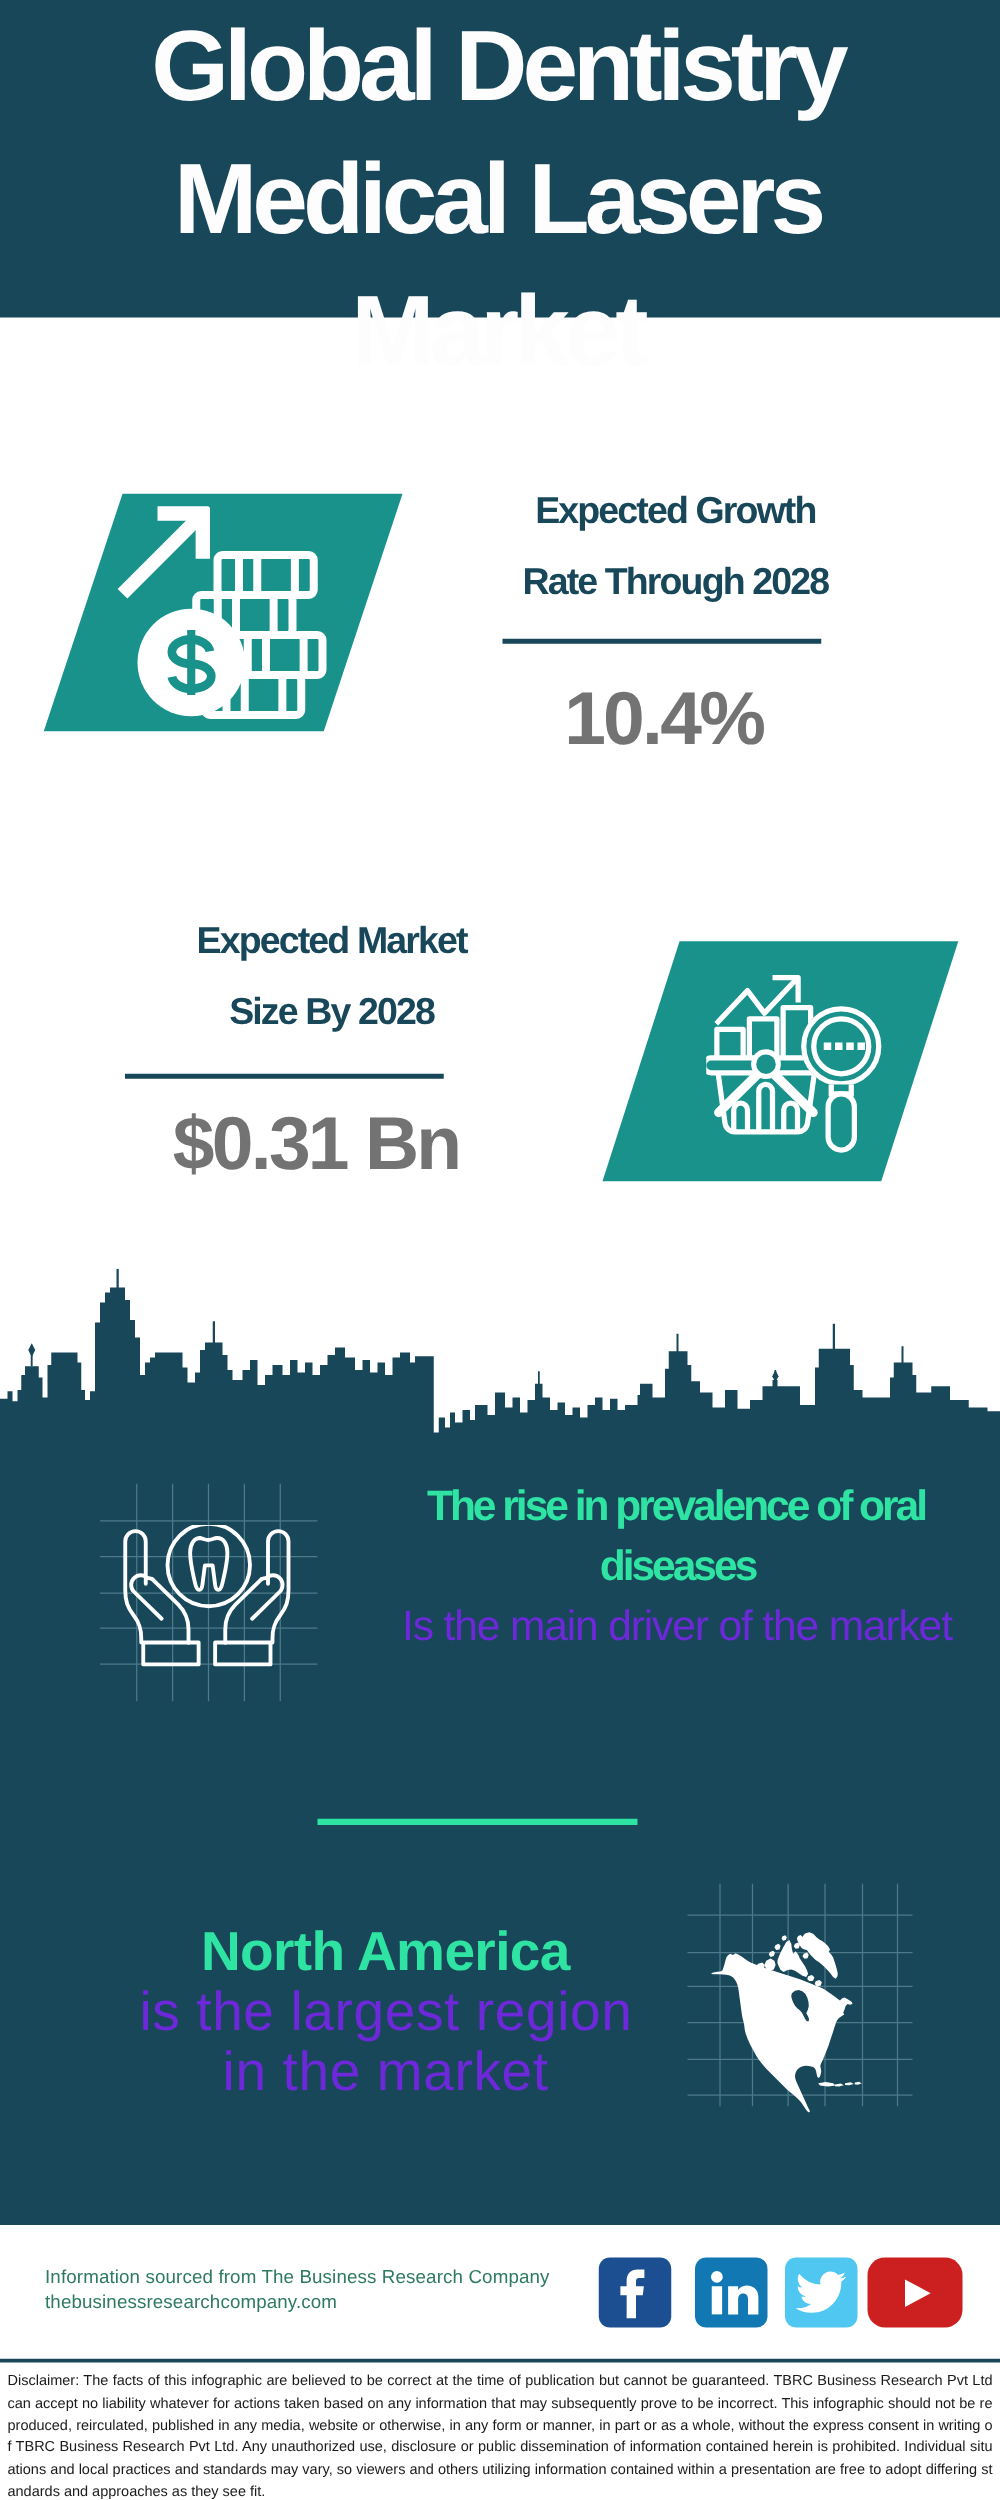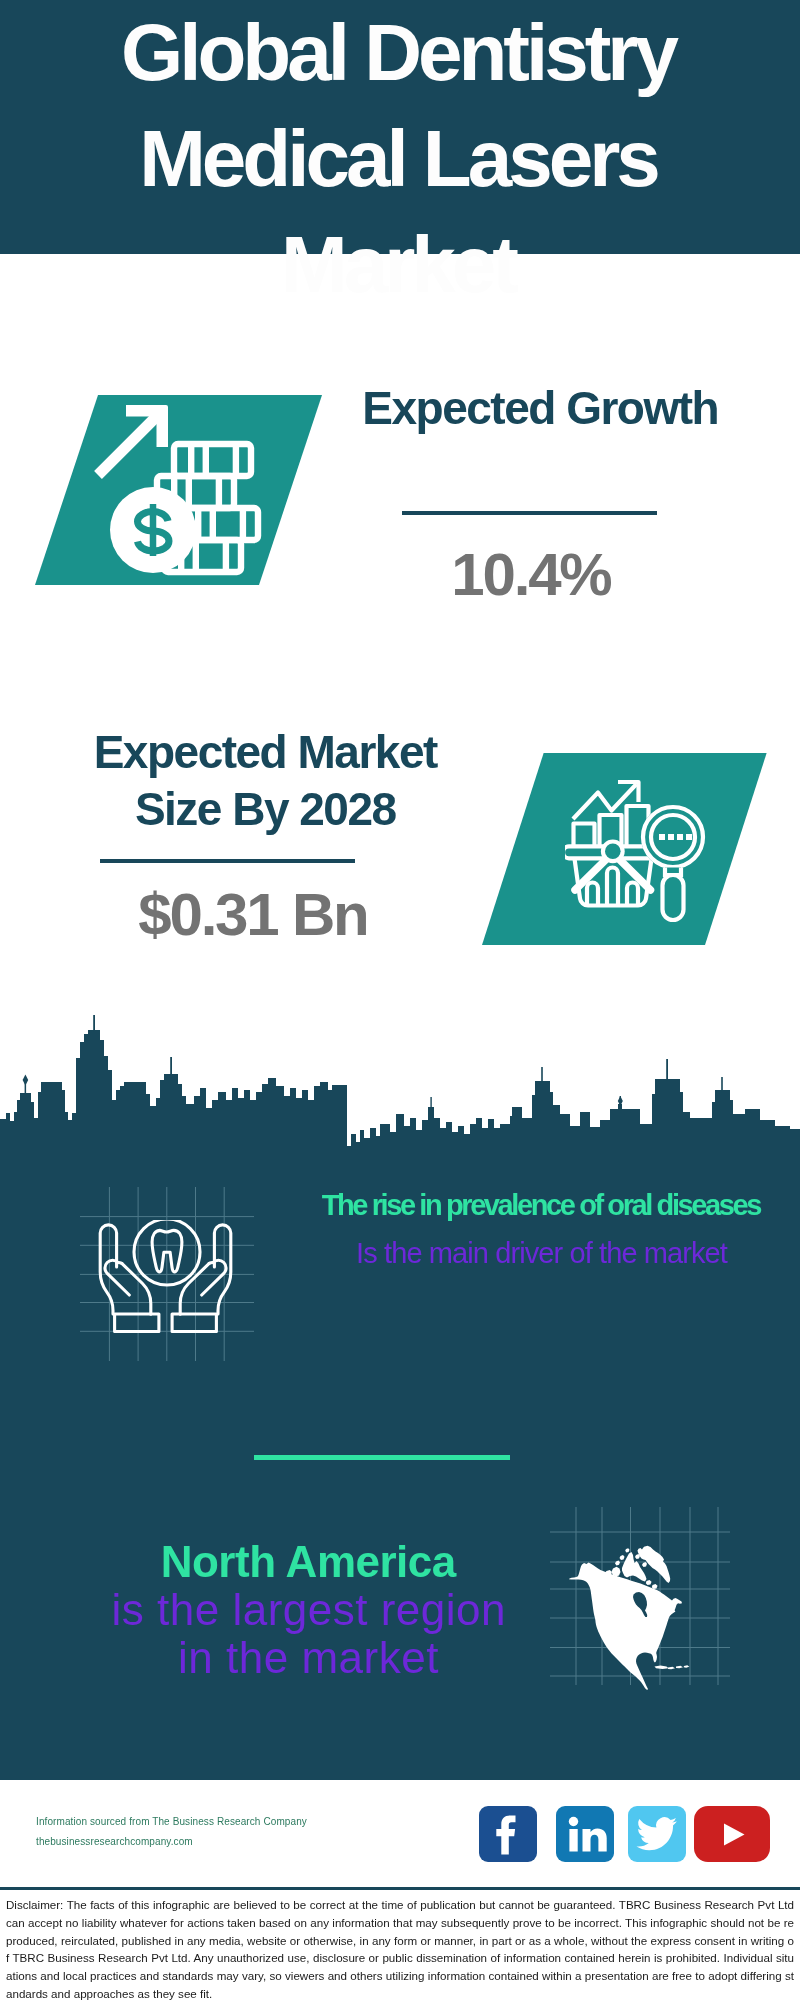--- a/index.html
+++ b/index.html
@@ -7,40 +7,40 @@
   .page{position:relative;width:800px;height:2000px;background:#fff;}
 
   
   .header{position:absolute;left:0;top:0;width:800px;height:254px;background:#18475a;}
   .header .ttl{position:absolute;left:0;top:0;width:800px;color:#fdfdfd;font-weight:bold;
     text-align:center;font-size:80px;line-height:106px;letter-spacing:-4.0px;padding-top:0px;
     text-indent:-4.0px;}
 
   
   .plg{position:absolute;background:#1a928c;}
-  .statTxt{position:absolute;white-space:nowrap;text-align:center;color:#18475a;font-weight:bold;font-size:46px;
+  .statTxt{position:absolute;white-space:nowrap;text-align:center;color:#18475a;font-weight:bold;font-size:30px;
     line-height:57px;letter-spacing:-1.5px;text-indent:-1.5px;}
   .statRule{position:absolute;height:4px;background:#18475a;}
   .statVal{position:absolute;text-align:center;color:#737373;font-weight:bold;font-size:60px;
     line-height:84px;letter-spacing:-2.2px;text-indent:-2.2px;white-space:nowrap;}
 
   
   .lower{position:absolute;left:0;top:1146px;width:800px;height:634px;background:#18475a;}
   .skyline{position:absolute;left:0;top:1015px;width:800px;height:135px;}
   .msgGreen{color:#2fe3a2;}
   .msgWhite{color:#6d28d9;}
-  .msg{position:absolute;text-align:center;font-size:29px;line-height:48px;letter-spacing:-0.9px;text-indent:-0.9px;}
+  .msg{position:absolute;text-align:center;font-size:34px;line-height:48px;letter-spacing:-0.9px;text-indent:-0.9px;}
   .msg2{font-size:44px;letter-spacing:0.5px;text-indent:0.5px;}
   .msg .hl{font-weight:bold;letter-spacing:-2.4px;text-indent:-2.4px;}
   .msg .hl2{font-weight:bold;letter-spacing:-0.5px;text-indent:-0.5px;}
   .midrule{position:absolute;height:5px;background:#2fe3a2;}
 
   
   .footwhite{position:absolute;left:0;top:1780px;width:800px;height:220px;background:#fff;}
-  .srcTxt{position:absolute;color:#2d7a5f;font-size:10px;line-height:19.8px;letter-spacing:0.1px;white-space:nowrap;}
+  .srcTxt{position:absolute;color:#2d7a5f;font-size:15px;line-height:19.8px;letter-spacing:0.1px;white-space:nowrap;}
   .social{position:absolute;top:1806px;width:58px;height:56px;border-radius:9px;}
   .disclaimer{position:absolute;color:#1a1a1a;font-size:11.6px;line-height:17.8px;text-align:justify;
     word-break:break-all;letter-spacing:0px;}
   .sepline{position:absolute;background:#18475a;}
 </style>
 </head>
 <body>
 
 <div class="page">
 
@@ -73,20 +73,21 @@
       <circle fill="#ffffff" cx="63" cy="135" r="43"></circle>
       <g fill="none" stroke="#1a928c" stroke-width="7">
         <path d="M78 126 a15.5 11 0 0 0 -15 -9.5 c-8.5 0 -15.5 4.5 -15.5 10 c0 5.5 7 9.5 15.5 9.5 c8.5 0 16 4 16 10 c0 6 -7 10 -16 10 a15.5 11 0 0 1 -15.5 -9.5"></path>
         <path d="M63 109 v52" stroke-width="6.5"></path>
       </g>
     </g>
   </svg>
 
   <div class="statTxt" style="left:321px;top:380px;width:440px;">
     <div>Expected Growth</div>
+    <div>Rate Through 2028</div>
   </div>
   <div class="statRule" style="left:402px;top:511px;width:255px;"></div>
   <div class="statVal" style="left:312px;top:533px;width:440px;">10.4%</div>
 
   <div class="statTxt" style="left:46px;top:724px;width:440px;">
     <div>Expected Market</div>
     <div>Size By 2028</div>
   </div>
   <div class="statRule" style="left:100px;top:859px;width:255px;"></div>
   <div class="statVal" style="left:34px;top:873px;width:440px;">$0.31 Bn</div>

